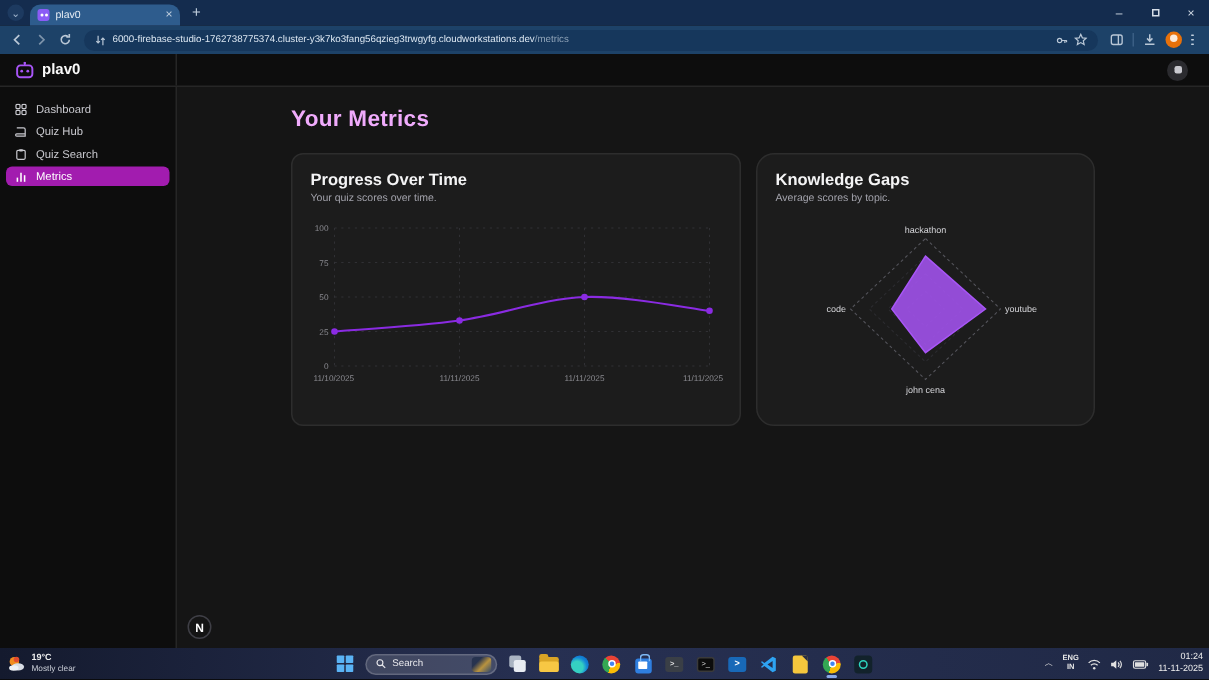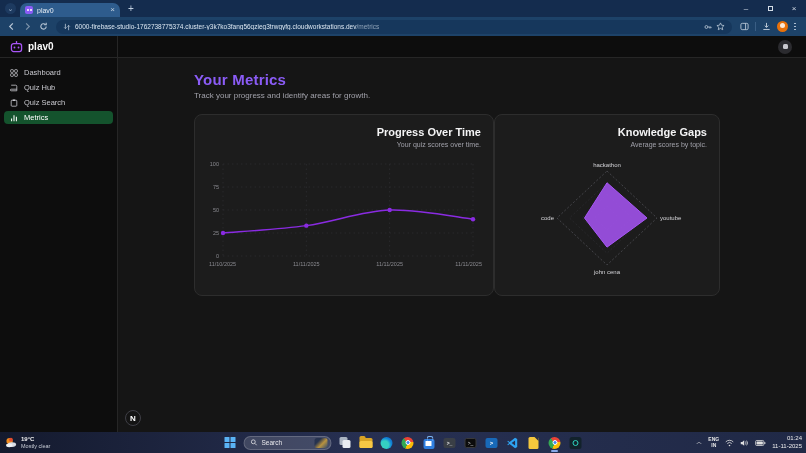--- a/index.html
+++ b/index.html
@@ -38,30 +38,30 @@
   .brand-box { width:118px; border-right:1px solid #262626; display:flex; align-items:center; gap:5px; padding-left:10px; }
   .brand-name { color:#fafafa; font-size:10px; font-weight:bold; }
   .header-rest { flex:1; display:flex; align-items:center; justify-content:flex-end; padding-right:14px; }
   .user-avatar { width:14px; height:14px; border-radius:50%; background:#2b2b2f; display:flex; align-items:center; justify-content:center; }
   .user-avatar i { width:5px; height:5px; border-radius:1.5px; background:#c9c9cf; }
 
   .app-body { flex:1; display:flex; min-height:0; }
   .sidebar { width:118px; background:#0d0d0d; border-right:1px solid #262626; padding:8px 4px; display:flex; flex-direction:column; gap:2px; }
   .nav-item { display:flex; align-items:center; gap:6px; height:13px; padding:0 6px; border-radius:4px; color:#c9c9cf; font-size:7.5px; }
   .nav-item svg { flex:0 0 auto; }
-  .nav-item.active { background:#14532d; color:#ffffff; }
+  .nav-item.active { background:#a21caf; color:#ffffff; }
 
   .main { flex:1; position:relative; padding-top:13px; background:#151515; }
   .content { width:536px; margin:0 auto; }
-  .page-title { color:#8b5cf6; font-size:15px; font-weight:bold; letter-spacing:.2px; }
+  .page-title { color:#f0abfc; font-size:15px; font-weight:bold; letter-spacing:.2px; }
   .page-sub { color:#a1a1aa; font-size:8px; margin-top:3px; }
-  .cards { display:flex; margin-top:14px;text-align:right; }
+  .cards { display:flex; gap:10px; margin-top:14px; }
   .card { background:#1c1c1c; border:1px solid #2d2d2d; border-radius:8px; padding:11px 12px; }
   .card-1 { width:300px; }
-  .card-2 { width:226px; }
+  .card-2 { width:226px;border-radius:12px; }
   .card-title { color:#f4f4f5; font-size:11px; font-weight:bold; }
   .card-sub { color:#a1a1aa; font-size:7px; margin-top:3px; }
   .chart-box { margin-top:8px; }
   .chart-box svg { display:block; overflow:visible; }
 
   .nextjs-badge { position:absolute; left:7px; bottom:6px; width:16px; height:16px; border-radius:50%; background:#141414; border:1px solid #3f3f46; color:#fff; font-size:8px; font-weight:bold; display:flex; align-items:center; justify-content:center; }
 
   
   .taskbar { height:21px; background:linear-gradient(90deg,#141a2e 0%, #273052 45%, #202946 100%); position:relative; display:flex; align-items:center; }
   .weather { display:flex; align-items:center; gap:4px; padding-left:4px; }
@@ -223,21 +223,20 @@
               <line x1="5" y1="9" x2="5" y2="1.5" stroke="currentColor" stroke-width="1.3"></line>
               <line x1="8" y1="9" x2="8" y2="3.5" stroke="currentColor" stroke-width="1.3"></line>
             </svg>
             <span>Metrics</span>
           </div>
         </nav>
 
       <main class="main">
         <div class="content">
           <div class="page-title">Your Metrics</div>
-          <div class="page-sub">Track your progress and identify areas for growth.</div>
           <div class="cards">
             <section class="card card-1">
               <div class="card-title">Progress Over Time</div>
               <div class="card-sub">Your quiz scores over time.</div>
               <div class="chart-box" id="line-chart">
                   <svg width="274" height="118" viewBox="0 0 274 118">
                     <line x1="16" y1="100" x2="266" y2="100" stroke="#333338" stroke-width="0.6" stroke-dasharray="1.5 3"></line>
                     <text x="12" y="102" text-anchor="end" font-size="5.5" fill="#8a8a90">0</text>
                     <line x1="16" y1="77" x2="266" y2="77" stroke="#333338" stroke-width="0.6" stroke-dasharray="1.5 3"></line>
                     <text x="12" y="79" text-anchor="end" font-size="5.5" fill="#8a8a90">25</text>

